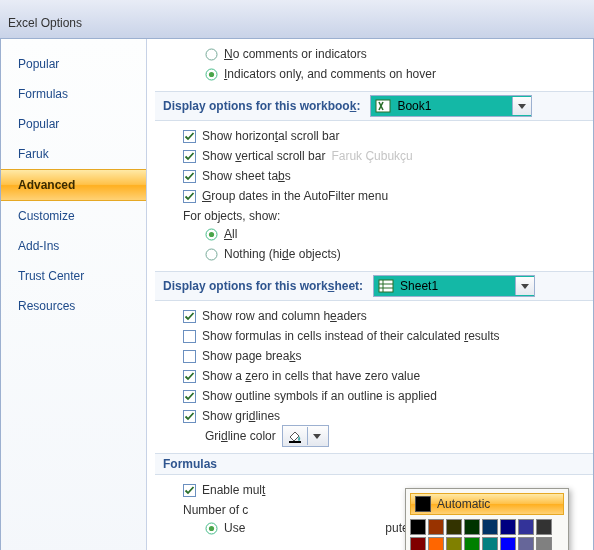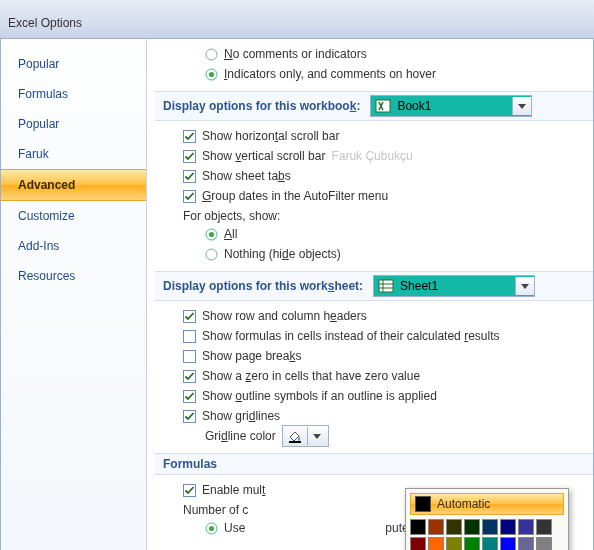--- a/index.html
+++ b/index.html
@@ -143,20 +143,21 @@
 
 <div class="window">
   <div class="sidebar">
     <div class="sidebar-item"><span>Popular</span></div>
     <div class="sidebar-item"><span>Formulas</span></div>
     <div class="sidebar-item"><span>Popular</span></div>
     <div class="sidebar-item"><span>Faruk</span></div>
     <div class="sidebar-item selected"><span>Advanced</span></div>
     <div class="sidebar-item"><span>Customize</span></div>
     <div class="sidebar-item"><span>Add-Ins</span></div>
+    <div class="sidebar-item"><span>Trust Center</span></div>
     <div class="sidebar-item"><span>Resources</span></div>
   </div>
 
   <div class="content">
 
     <div class="row indent2">
       <svg class="radio" viewBox="0 0 13 13">
           <circle cx="6.5" cy="6.5" r="5.5" fill="#fff" stroke="#7a9"></circle>
         </svg>
       <span><u>N</u>o comments or indicators</span>

